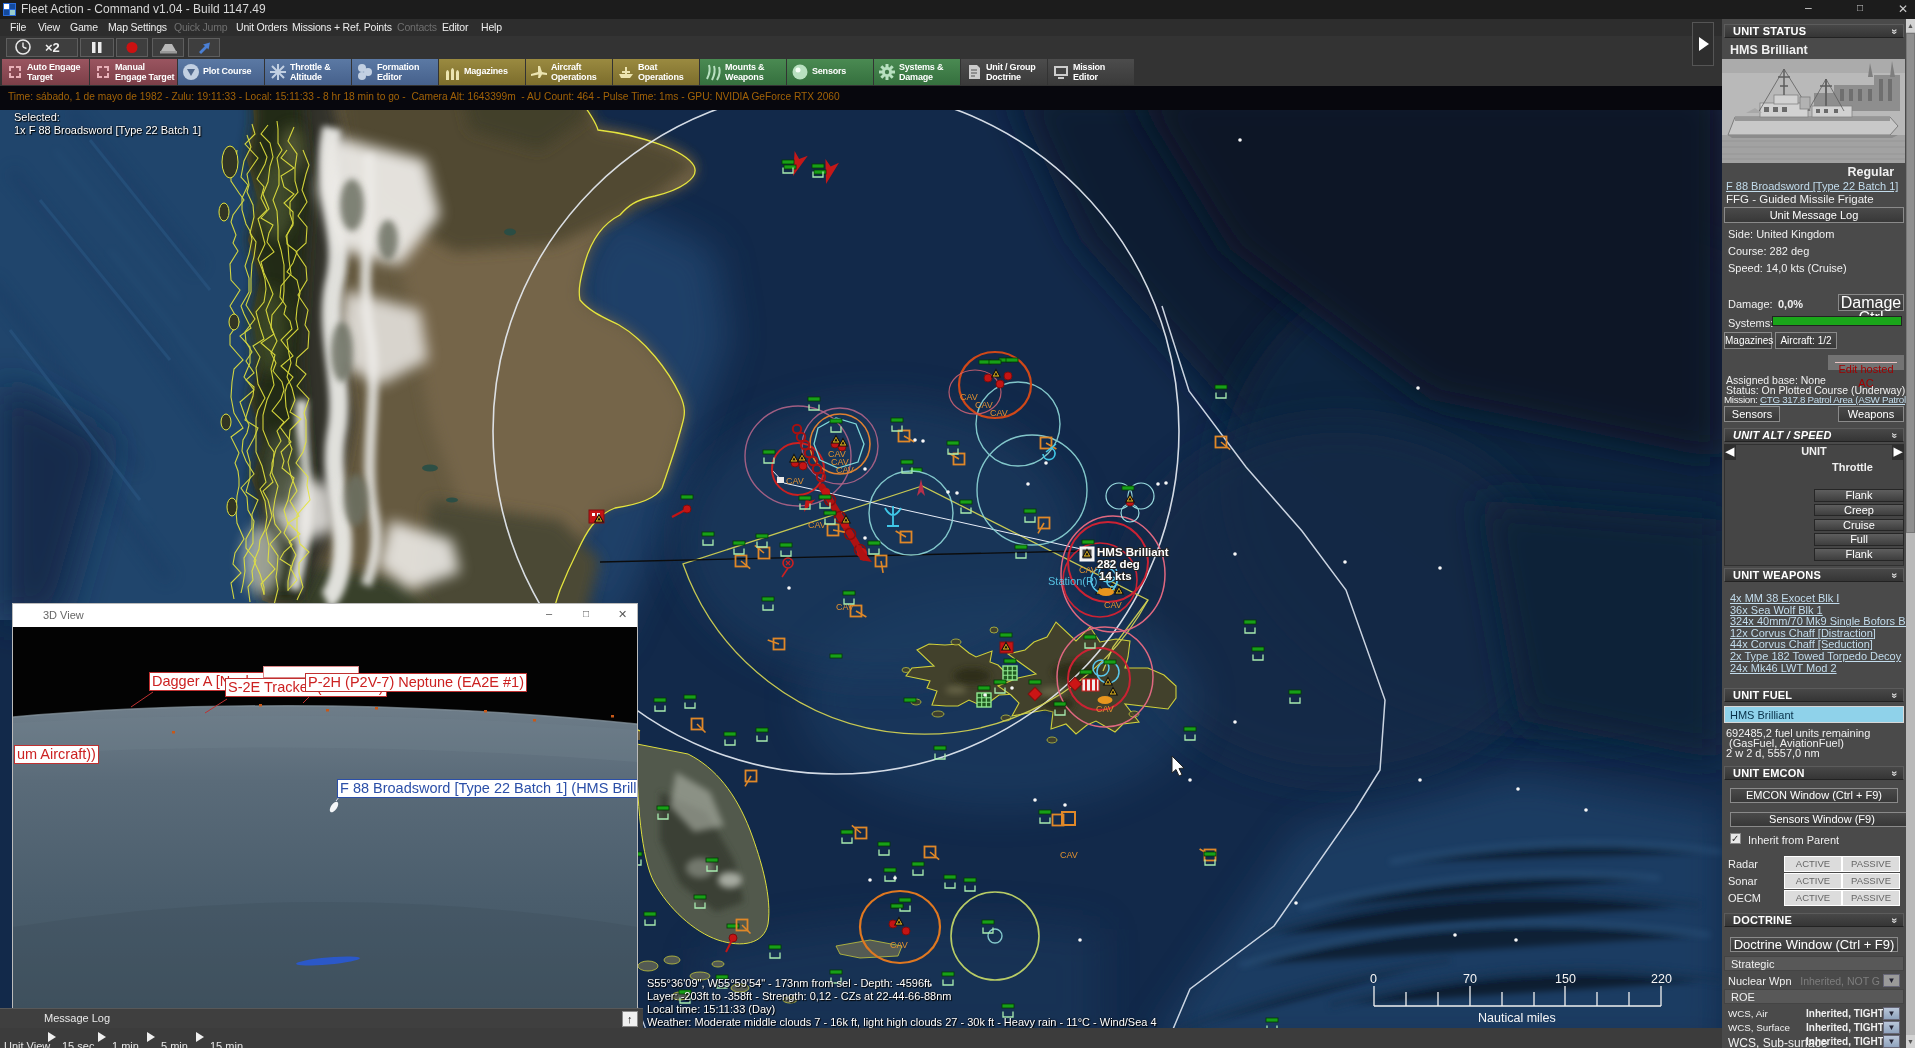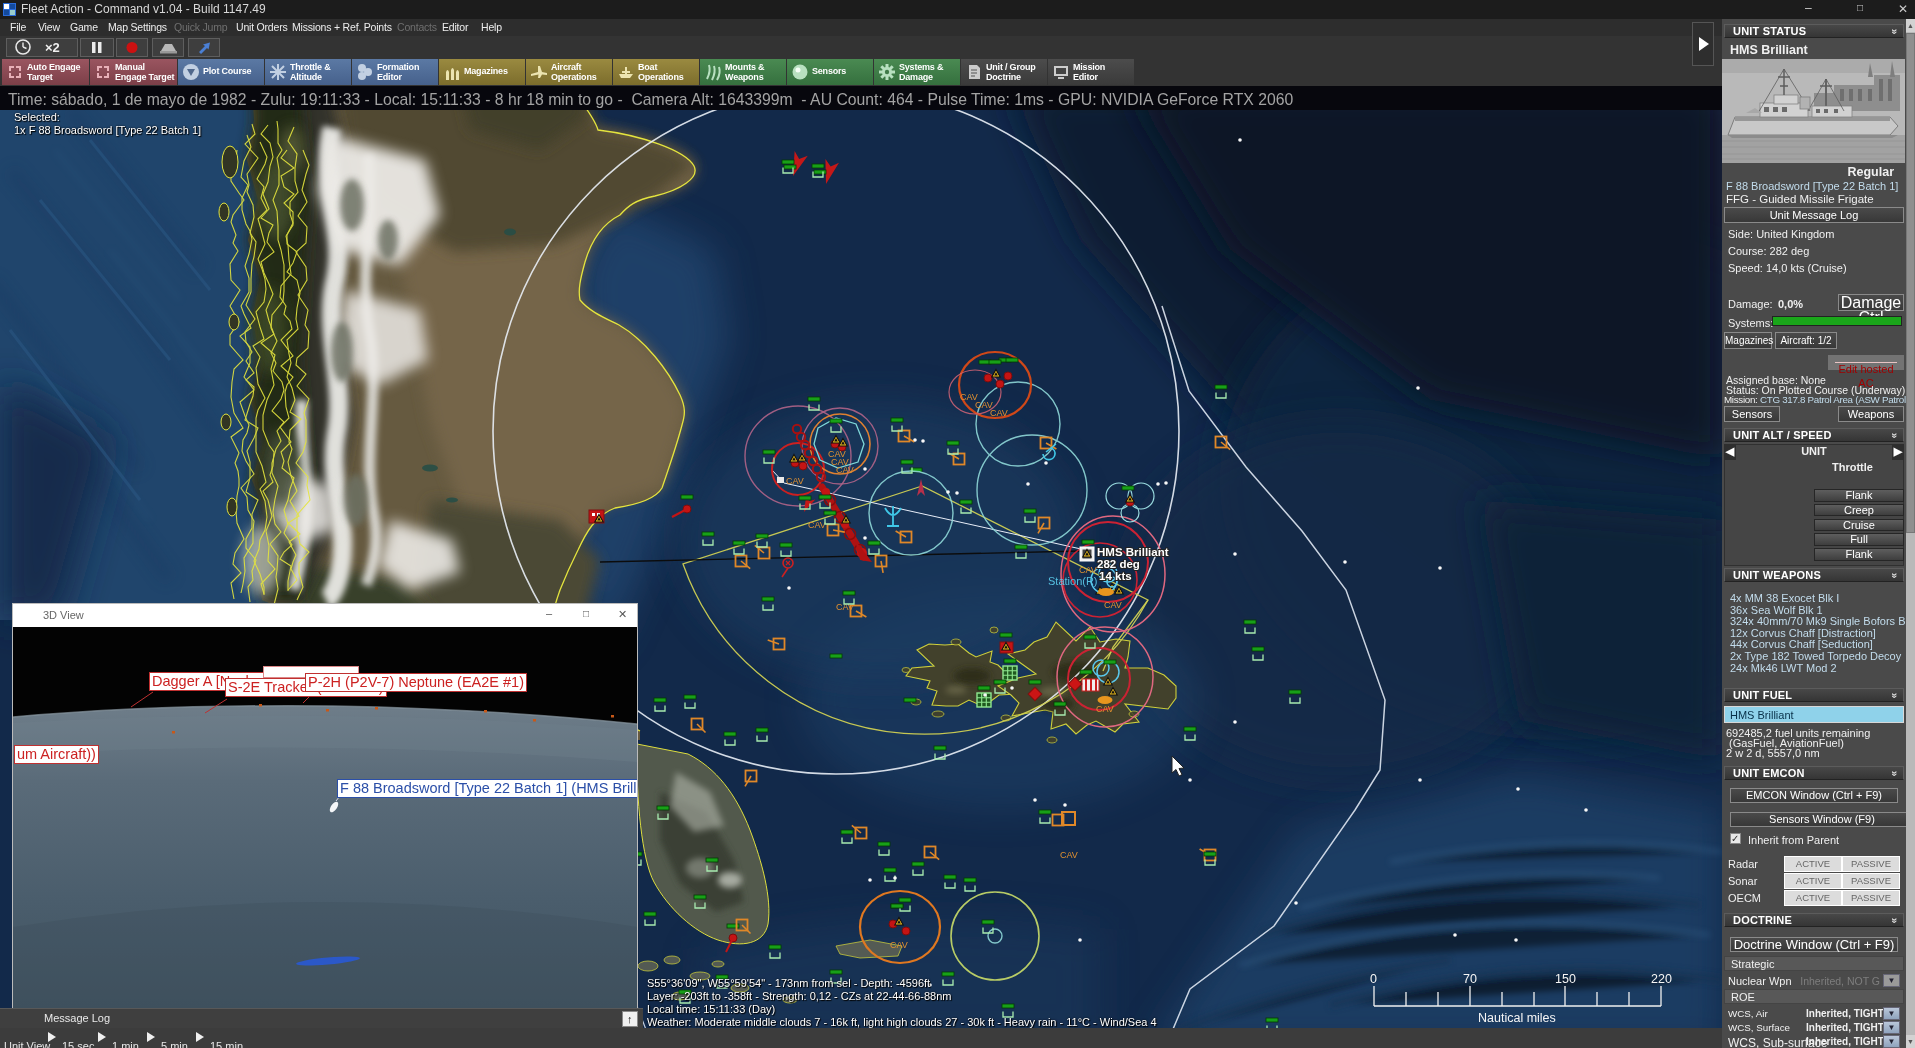--- a/index.html
+++ b/index.html
@@ -7,41 +7,41 @@
 #titlebar{left:0;top:0;width:1915px;height:19px;background:#1c1c1c;color:#d8d8d8;font-size:12px;}
 #menubar{left:0;top:19px;width:1722px;height:17px;background:#2d2d2d;color:#ededed;font-size:10.5px;letter-spacing:-0.2px;}
 #menubar span{position:absolute;top:2px;}
 #toolrow{left:0;top:36px;width:1722px;height:23px;background:#333333;}
 .tbtn{position:absolute;top:2px;height:19px;background:#3e3e3e;border:1px solid #5e5e5e;}
 #ribbon{left:0;top:59px;width:1722px;height:27px;background:#333333;}
 .rbtn{position:absolute;top:0;height:26px;color:#fff;font-size:9px;line-height:9.5px;font-weight:bold;letter-spacing:-0.2px;}
 .rbtn .ic{position:absolute;left:3px;top:3px;width:20px;height:20px;}
 .rbtn .tx{position:absolute;left:25px;top:4px;width:62px;}
 .rbtn1 .tx{top:8px;}
-#timebar{left:0;top:86px;width:1722px;height:24px;background:#07070d;color:#a3a3a3;font-size:17px;}
+#timebar{left:0;top:86px;width:1722px;height:24px;background:#07070d;color:#a16207;font-size:11px;}
 #tbtext{transform-origin:0 50%;transform:scaleX(0.927);white-space:nowrap;}
 #selblock{left:14px;top:111px;color:#fff;font-size:11px;text-shadow:0 0 2px #000,1px 1px 1px #000;line-height:13px;}
 #statuslines{left:647px;top:977px;color:#fff;font-size:11px;line-height:13px;text-shadow:1px 1px 1px #000,0 0 2px #000;white-space:nowrap;}
 #view3d{left:12px;top:603px;width:626px;height:406px;background:#fff;border:1px solid #bbb;}
 #v3title{left:0;top:0;width:624px;height:23px;background:#ffffff;color:#666;font-size:11px;}
 #v3c{left:0px;top:23px;width:624px;height:381px;overflow:hidden;background:#000;}
 .lbl{position:absolute;font-size:14.5px;white-space:nowrap;padding:0px 2px 1px 2px;}
 .rl{background:#fff;border:1px solid #c03030;color:#c22;}
 .bl{background:#fff;border:1px solid #2b4fa8;color:#2b4fa8;}
 #msglog{left:0;top:1008px;width:643px;height:20px;background:#3f3f3f;border-top:1px solid #585858;color:#e8e8e8;font-size:11px;}
 #unitview{left:0;top:1028px;width:1722px;height:20px;background:#3c3c3c;color:#e8e8e8;font-size:11px;}
 #unitview span{position:absolute;top:12px;}
 #unitview .tri{position:absolute;top:4px;width:0;height:0;border-left:8px solid #f0f0f0;border-top:5.5px solid transparent;border-bottom:5.5px solid transparent;}
 #sidebar{left:1722px;top:19px;width:184px;height:1029px;background:#4a4a4a;color:#f0f0f0;font-size:11px;overflow:hidden;}
 .shdr{position:absolute;left:2px;width:180px;height:14px;background:linear-gradient(#484848,#353535);border:1px solid #5c5c5c;border-bottom:1px solid #222;color:#fff;font-weight:bold;font-size:11px;}
 .shdr b{position:absolute;left:8px;top:0px;letter-spacing:.2px;}
 .chev{position:absolute;right:5px;top:1px;font-size:10px;color:#ddd;transform:rotate(90deg);}
 .sbtn{position:absolute;background:linear-gradient(#4a4a4a,#383838);border:1px solid #8a8a8a;color:#fff;font-size:11px;text-align:center;}
 .slbl{position:absolute;left:6px;white-space:nowrap;}
-.link{color:#c2dcec;}
+.link{color:#c2dcec;text-decoration:underline;}
 #vscroll{left:1906px;top:19px;width:9px;height:1029px;background:#b9b9b9;}
 .cell{position:absolute;background:#dcdcdc;border:1px solid #fff;color:#666;font-size:9.5px;text-align:center;line-height:13px;}
 .ddown{position:absolute;width:17px;height:13px;background:linear-gradient(#b9c6d9,#8fa3bd);border:1px solid #667;color:#223;font-size:8px;text-align:center;line-height:12px;}
 </style></head><body>
 <div id="root">
     <svg class="abs" style="left:0;top:86px;" width="1722" height="962" viewBox="0 86 1722 962">
       <defs>
         <filter id="bl8" x="-40%" y="-40%" width="180%" height="180%">
           <feGaussianBlur stdDeviation="18"></feGaussianBlur>
         </filter>
@@ -866,21 +866,21 @@
       <div class="slbl " style="top:298px;left:6px;">Systems:</div>
       <div class="abs" style="left:50px;top:297px;width:130px;height:10px;background:#1aa61a;border:1px solid #222;"></div>
       <div class="sbtn" style="left:2px;top:313px;width:48px;height:17px;line-height:15px;font-size:10px;">Magazines</div>
       <div class="sbtn" style="left:53px;top:313px;width:62px;height:17px;line-height:15px;font-size:10px;">Aircraft: 1/2</div>
       <div class="abs" style="left:106px;top:336px;width:76px;height:15px;background:#e9c4c4;border:7px solid #737373;color:#a00000;font-size:11px;text-align:center;line-height:14px;">Edit hosted AC</div>
       <div class="slbl" style="top:355px;left:4px;font-size:10.5px;">Assigned base: None</div>
       <div class="slbl" style="top:365px;left:4px;font-size:10.5px;">Status: On Plotted Course (Underway)</div>
       <div class="slbl" style="top:375px;left:2px;font-size:9.8px;letter-spacing:-0.3px;">Mission: <span class="link">CTG 317.8 Patrol Area (ASW Patrol)</span></div>
       <div class="sbtn" style="left:2px;top:387px;width:56px;height:16px;line-height:14px;font-size:11px;">Sensors</div>
       <div class="sbtn" style="left:116px;top:387px;width:66px;height:16px;line-height:14px;font-size:11px;">Weapons</div>
-      <div class="shdr" style="top:409px;">
+      <div class="shdr" style="top:409px;font-style:italic;">
         <b>UNIT ALT / SPEED</b>
         <span class="chev">»</span>
       </div>
       <div class="abs" style="left:2px;top:425px;width:180px;height:122px;background:#454545;border:1px solid #303030;"></div>
       <div class="abs" style="left:2px;top:425px;width:12px;height:16px;background:#2e2e2e;color:#fff;text-align:center;line-height:15px;font-weight:bold;">◀</div>
       <div class="abs" style="left:170px;top:425px;width:12px;height:16px;background:#2e2e2e;color:#fff;text-align:center;line-height:15px;font-weight:bold;">▶</div>
       <div class="abs" style="left:0;top:426px;width:184px;text-align:center;font-weight:bold;">UNIT</div>
       <div class="abs" style="left:110px;top:442px;font-weight:bold;">Throttle</div>
       <div class="sbtn" style="left:92px;top:470px;width:90px;height:12.5px;line-height:11px;font-size:11px;background:linear-gradient(#5e5e5e,#3e3e3e);border:1px solid #262626;">Flank</div>
       <div class="sbtn" style="left:92px;top:484.8px;width:90px;height:12.5px;line-height:11px;font-size:11px;background:linear-gradient(#5e5e5e,#3e3e3e);border:1px solid #262626;">Creep</div>

